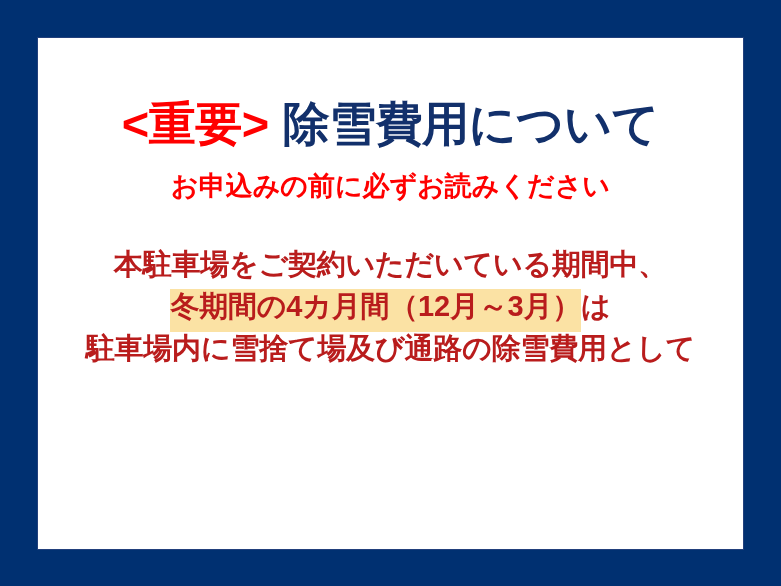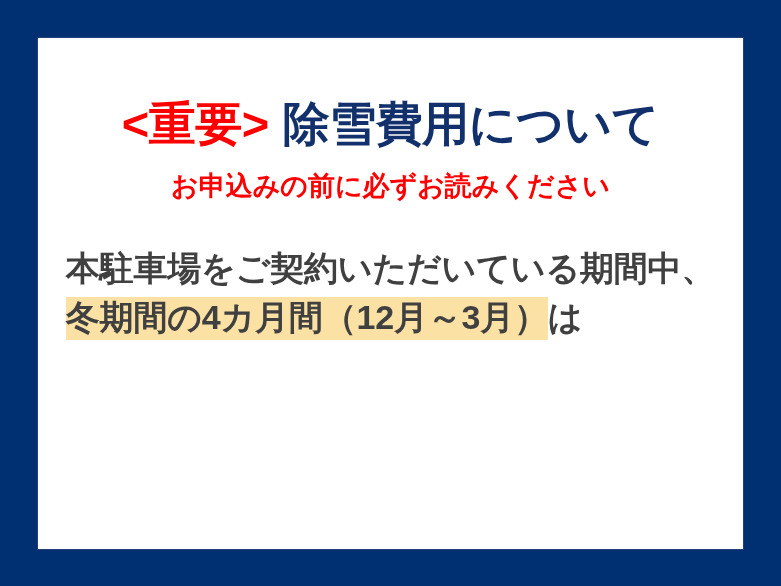--- a/index.html
+++ b/index.html
@@ -71,33 +71,34 @@
     font-weight: bold;
     white-space: nowrap;
     letter-spacing: 0px;
     line-height: 1.0;
     text-align: center;
   }
 
   
   #body-block {
     margin-top: 44px;
-    color: #404040;
-    font-size: 34px;
+    text-align: center;
+    color: #b91c1c;
+    font-size: 29px;
     font-weight: bold;
     line-height: 1.44;
     letter-spacing: -0.2px;
   }
   .body-line {
     white-space: nowrap;
     display: block;
   }
   .hl {
     background: #FBE2A4;
-    padding: 1px 0 4px 0;
+    padding: 1px 0 10px 0;
     box-decoration-break: clone;
     -webkit-box-decoration-break: clone;
   }
 </style>
 </head>
 <body>
 
 <div id="notice-frame">
 
   <div id="notice-card">
@@ -105,17 +106,18 @@
     <div id="title-row">
       <span class="title-important">&lt;重要&gt;</span>
       <span class="title-main">除雪費用について</span>
     </div>
 
     <div id="subtitle">お申込みの前に必ずお読みください</div>
 
     <div id="body-block">
         <span class="body-line"><span>本駐車場をご契約いただいている期間中、</span></span>
         <span class="body-line"><span class="hl">冬期間の4カ月間（12月～3月）</span><span>は</span></span>
+        <span class="body-line"><span>駐車場内に雪捨て場及び通路の除雪費用として</span></span>
       </div>
 
   </div>
 
 </div>
 
 </body></html>

